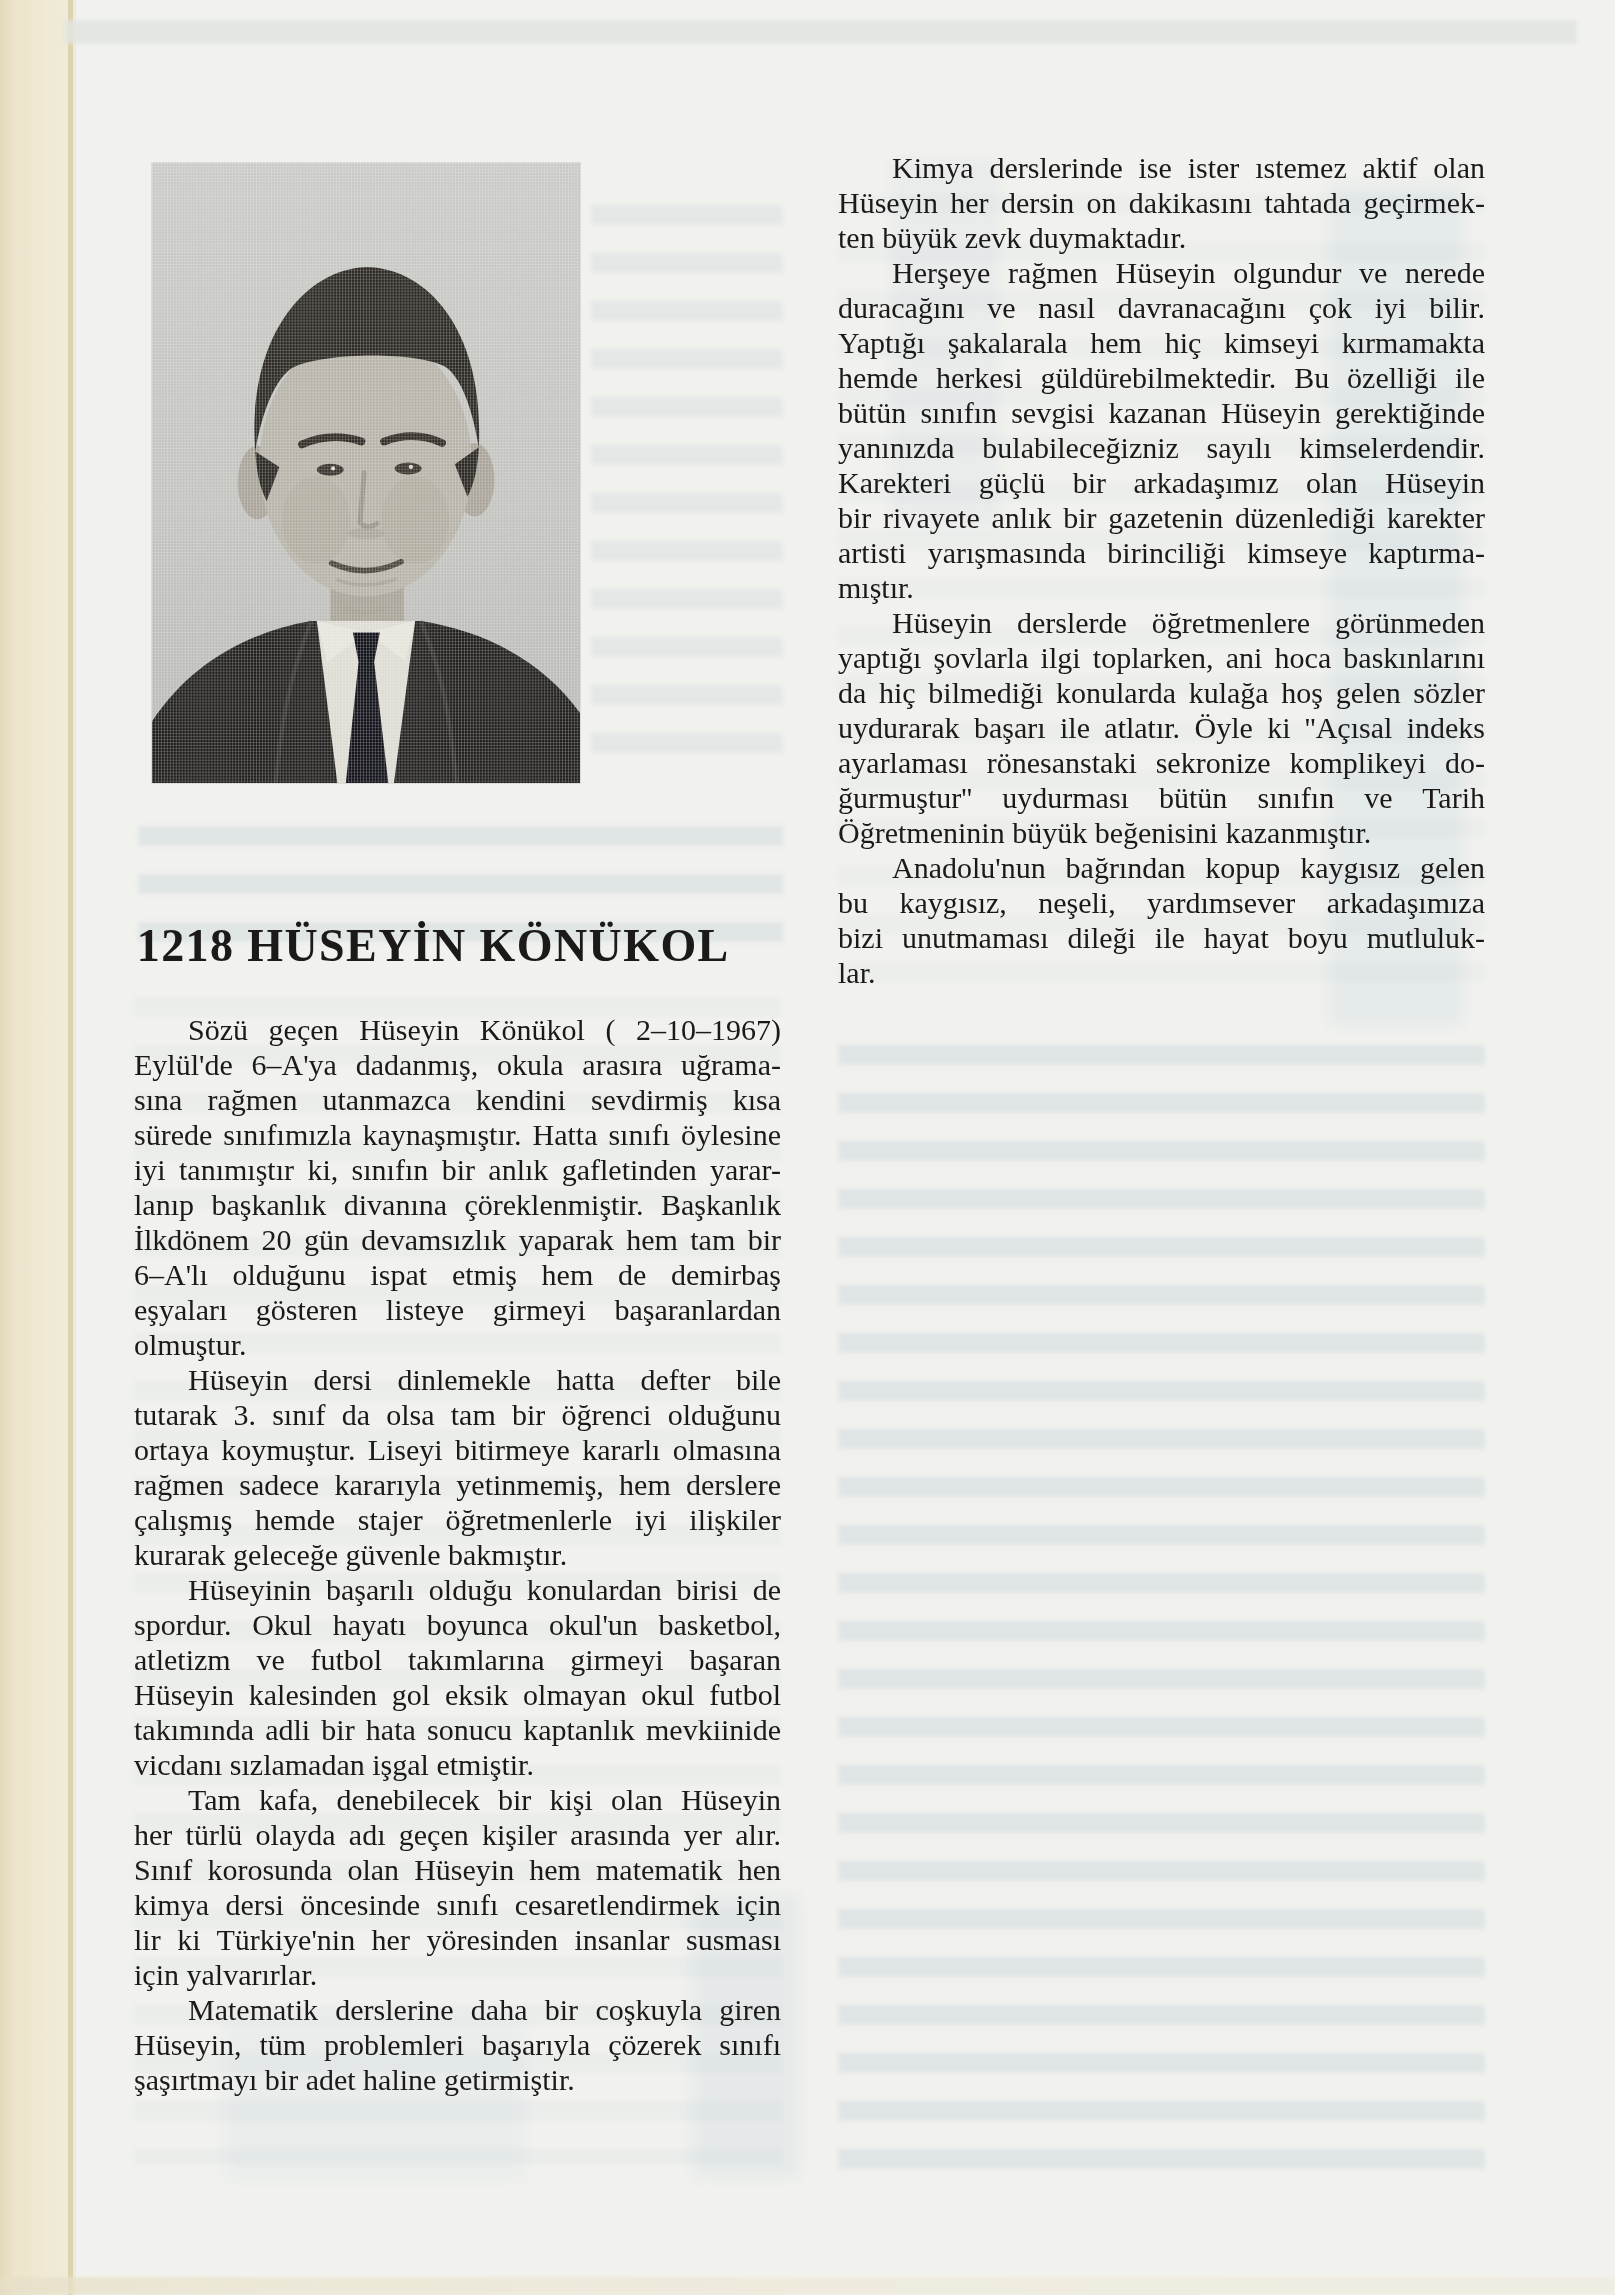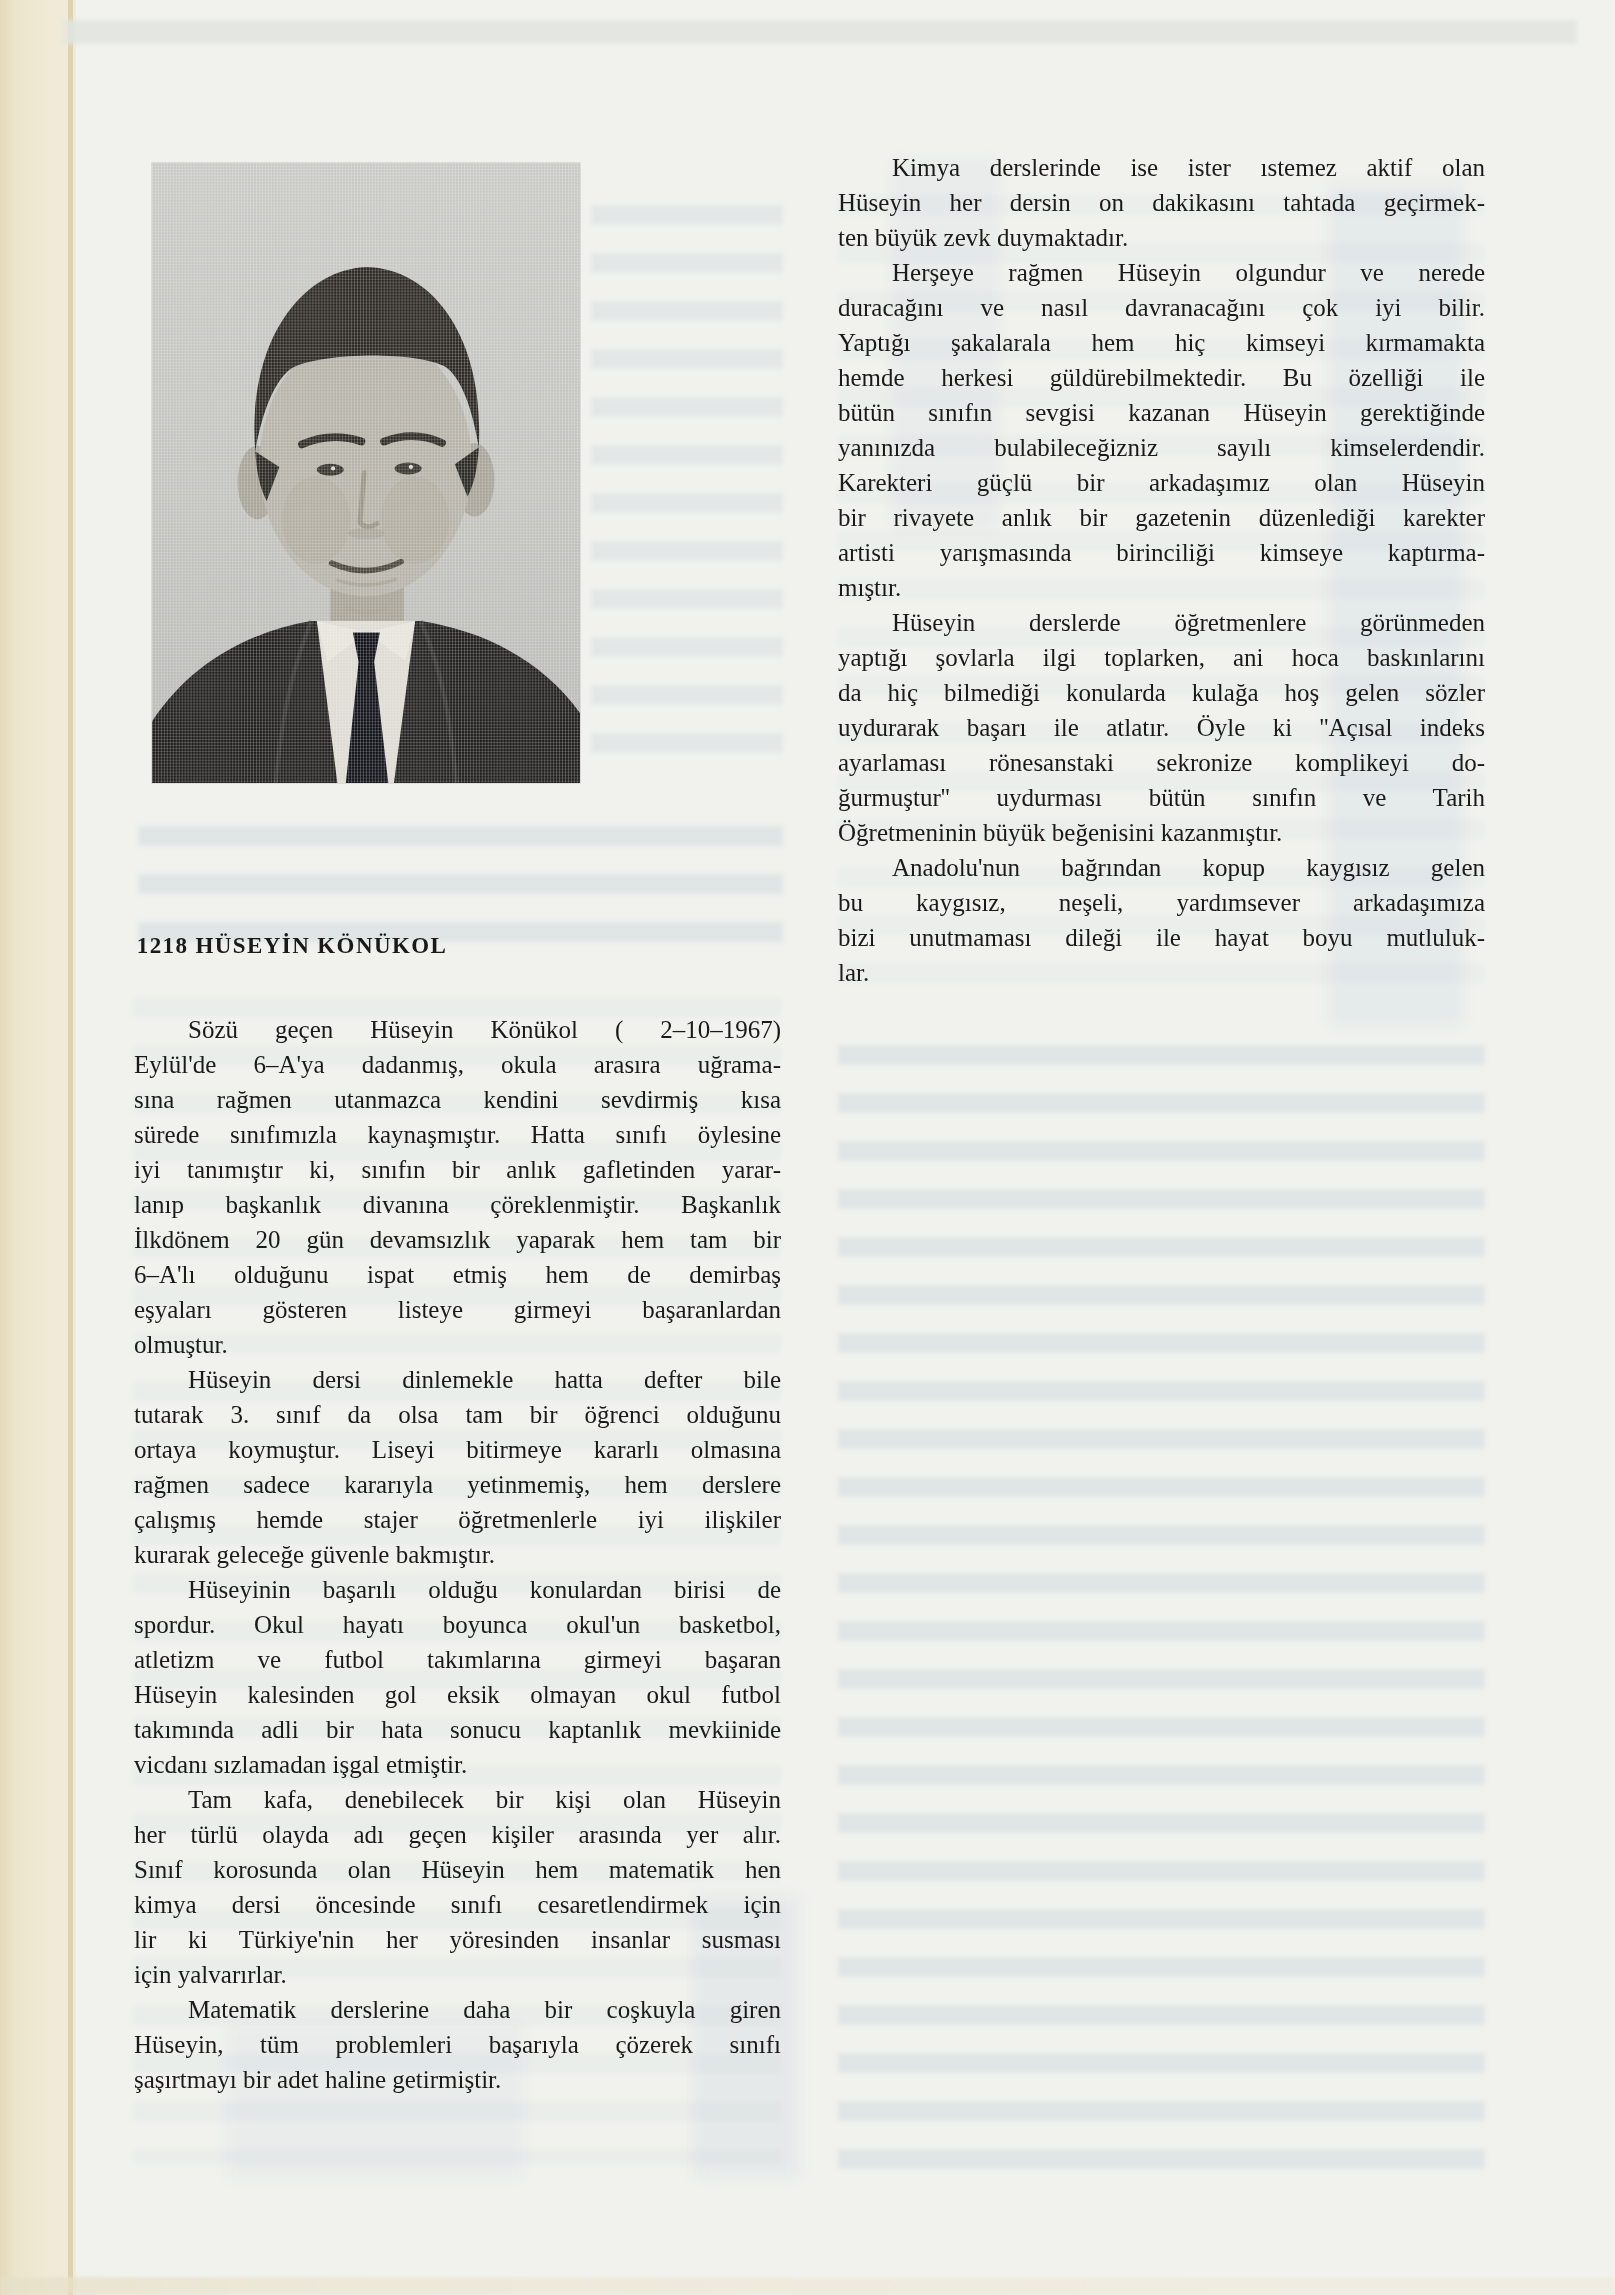--- a/index.html
+++ b/index.html
@@ -57,26 +57,26 @@
     position:absolute;left:152px;top:163px;width:428px;height:620px;
     background:#c4c5c1;overflow:hidden;
     box-shadow:0 0 0 0.7px rgba(120,120,115,.25);
   }
   .photo svg{display:block;width:100%;height:100%;}
   
   .col{position:absolute;width:647px;}
   .col-left{left:134px;top:925px;}
   .col-right{left:838px;top:150px;}
   .heading{
-    font-size:23px;line-height:42px;font-weight:600;letter-spacing:1.4px;
+    font-size:46px;line-height:42px;font-weight:600;letter-spacing:1.4px;
     margin:0 0 45px 2.8px;white-space:nowrap;
   }
   .para{margin:0;}
   .ln{
-    height:35px;line-height:35px;font-size:25px;
+    height:35px;line-height:35px;font-size:30px;
     text-align:justify;text-align-last:justify;
     white-space:nowrap;overflow:visible;
   }
   .ln.indent{text-indent:54px;}
   .ln.last{text-align-last:left;}
 </style>
 </head>
 <body>
 
 <div class="page">

